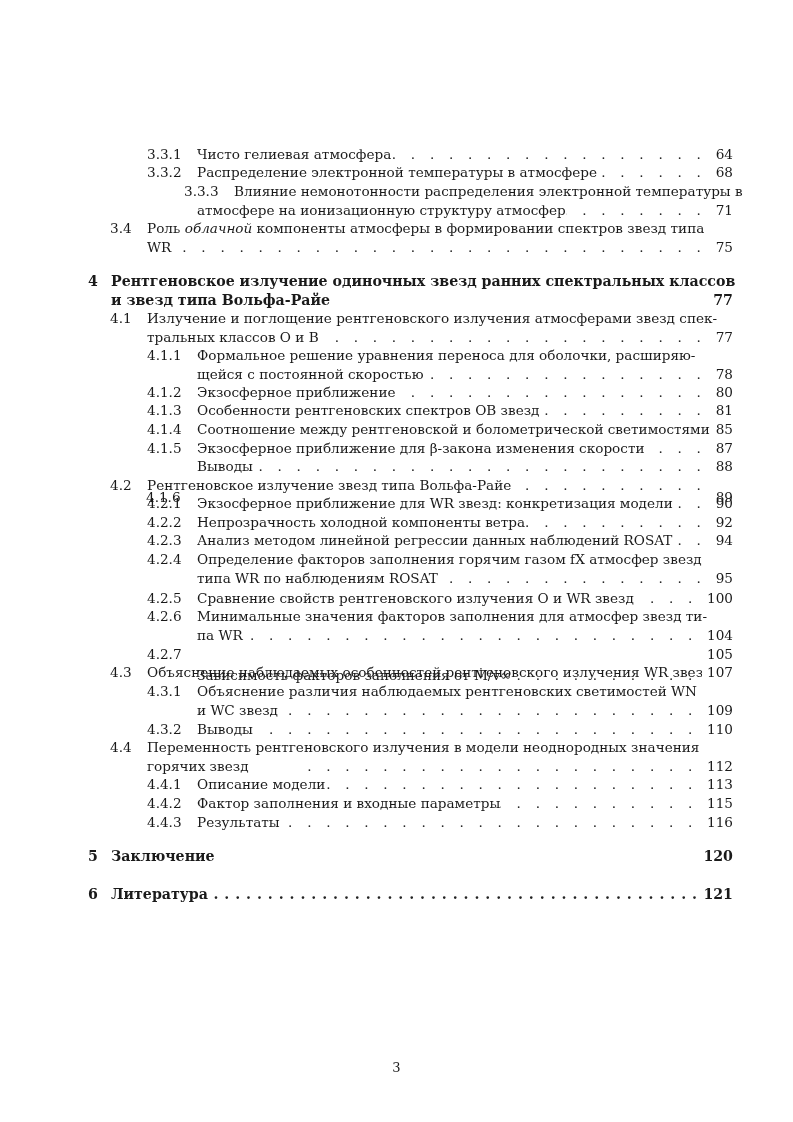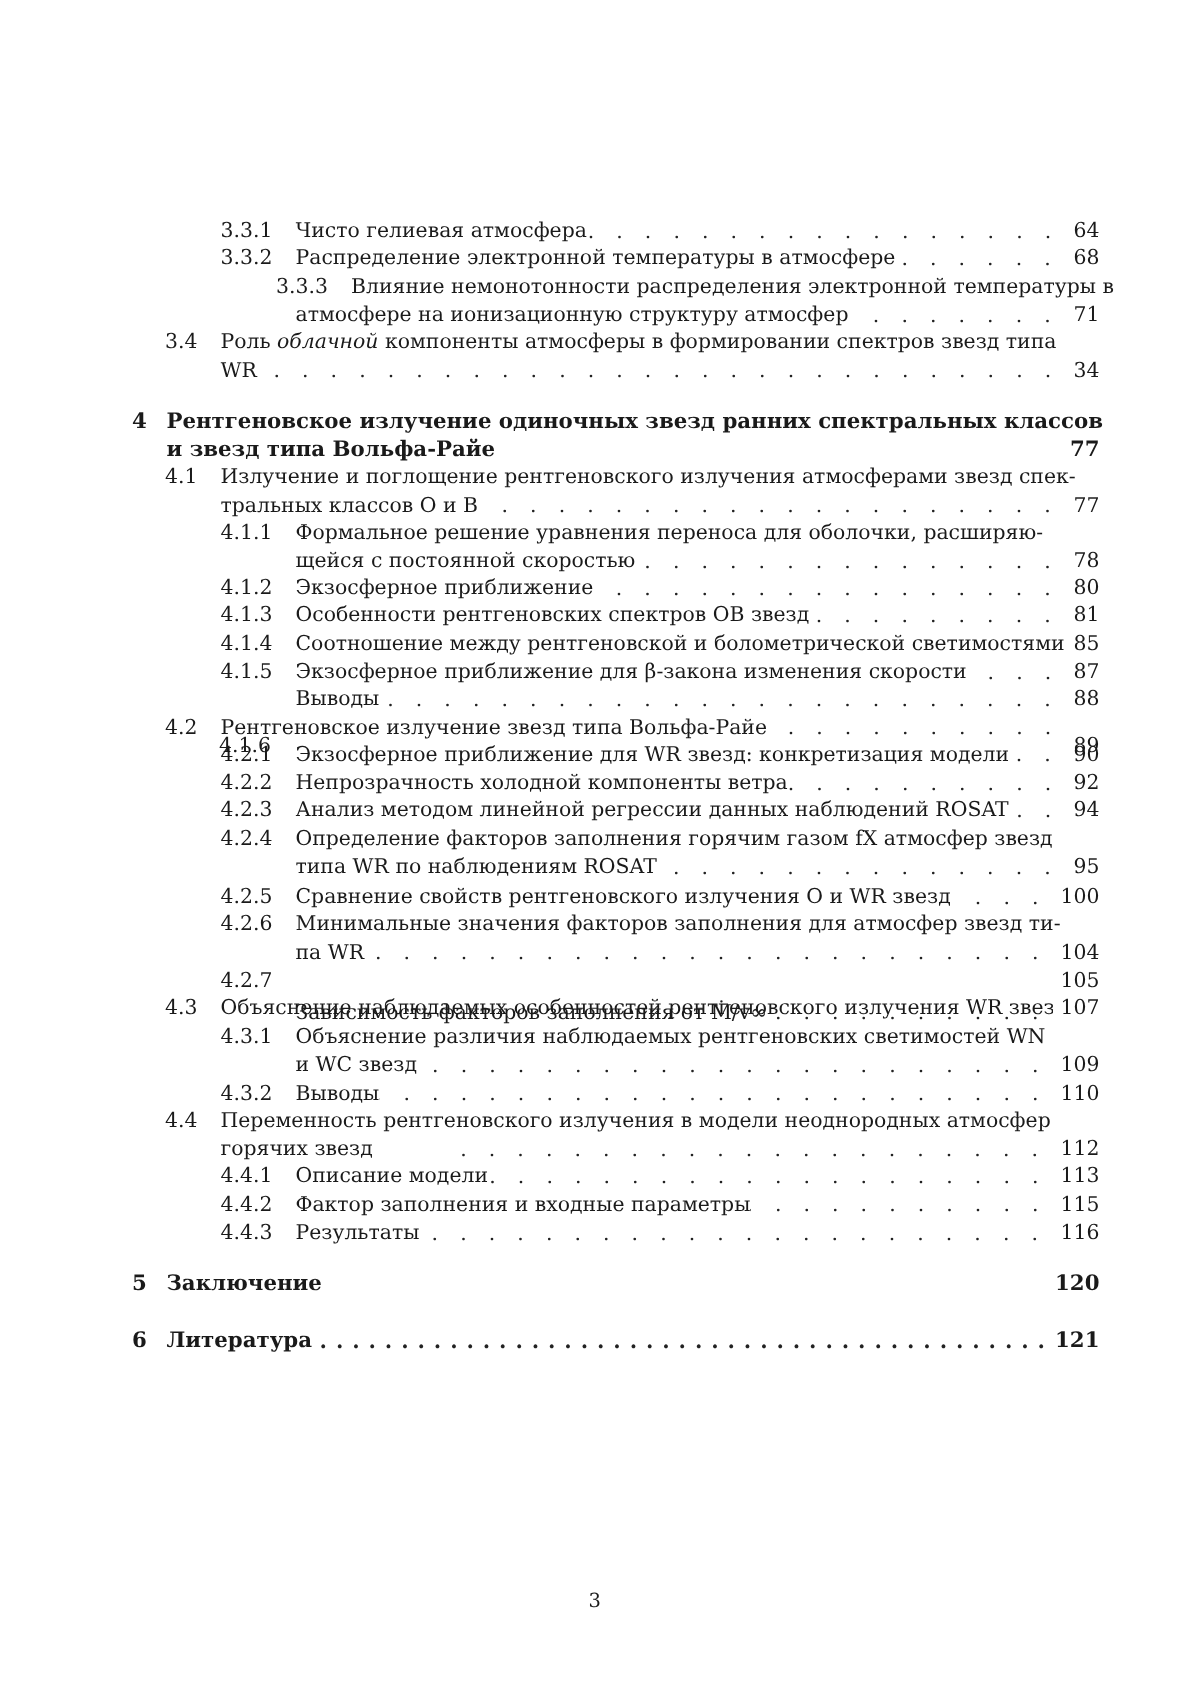--- a/index.html
+++ b/index.html
@@ -61,21 +61,21 @@
     </div>
     <div class="row" style="top: 219px; text-decoration: underline;">
       <span class="num" style="left: 110px;">3.4</span>
       <span class="title" style="left: 147px;">
         <span class="title-inner">
           <span class="title-text">Роль <i>облачной</i> компоненты атмосферы в формировании спектров звезд типа</span>
         </span>
       </span>
     </div>
     <div class="row" style="top: 237.5px;">
-      <span class="page" style="right: 60px;">34</span>
+      <span class="page" style="right: 60px;">75</span>
       <span class="title" style="left: 147px; width: 563px;">
         <span class="title-inner" style="width: 100%;">
           <span class="title-text">WR</span>
           <span class="dots">. . . . . . . . . . . . . . . . . . . . . . . . . . . . . . . . . . . . . . . . . . . . . . . . . . . . . . . . . . . . . . . . . . . . . . . . . . . . . . . . </span>
         </span>
       </span>
     </div>
     <div class="row ch" style="top: 272px;">
       <span class="num" style="left: 88px;">4</span>
       <span class="title" style="left: 111px;">
@@ -302,21 +302,21 @@
         <span class="title-inner" style="width: 100%;">
           <span class="title-text">Выводы</span>
           <span class="dots">. . . . . . . . . . . . . . . . . . . . . . . . . . . . . . . . . . . . . . . . . . . . . . . . . . . . . . . . . . . . . . . . . . . . . . . . . . . . . . . . </span>
         </span>
       </span>
     </div>
     <div class="row" style="top: 738px;">
       <span class="num" style="left: 110px;">4.4</span>
       <span class="title" style="left: 147px;">
         <span class="title-inner">
-          <span class="title-text">Переменность рентгеновского излучения в модели неоднородных атмосфер</span>
+          <span class="title-text">Переменность рентгеновского излучения в модели неоднородных значения</span>
         </span>
       </span>
     </div>
     <div class="row" style="top: 756.5px;">
       <span class="page" style="right: 60px;">112</span>
       <span class="title" style="left: 147px; width: 554.5px;">
         <span class="title-inner" style="width: 100%; gap: 48px;">
           <span class="title-text">горячих звезд</span>
           <span class="dots">. . . . . . . . . . . . . . . . . . . . . . . . . . . . . . . . . . . . . . . . . . . . . . . . . . . . . . . . . . . . . . . . . . . . . . . . . . . . . . . . </span>
         </span>

